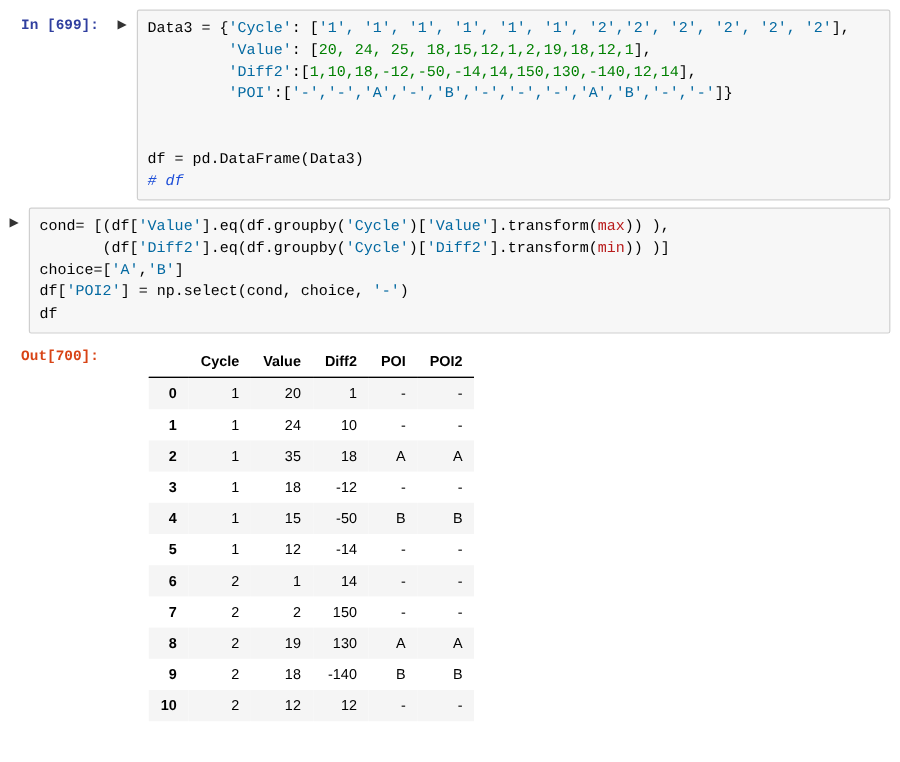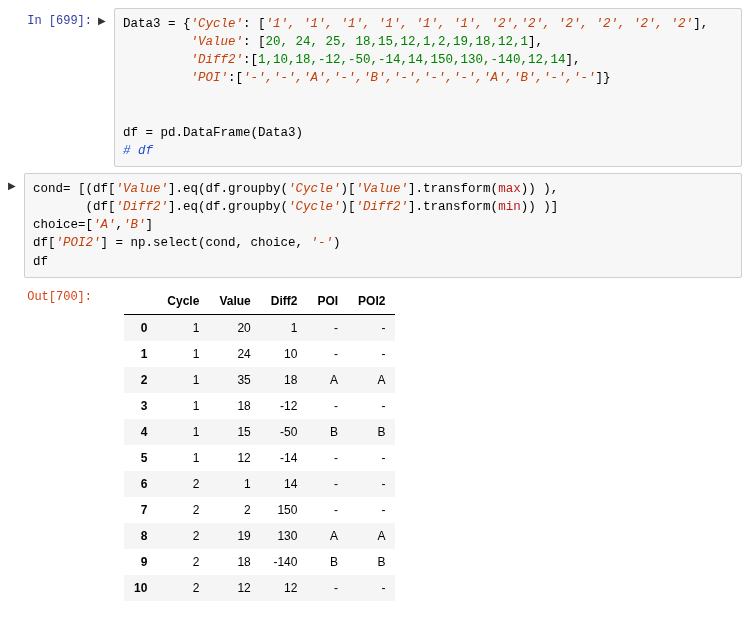--- a/index.html
+++ b/index.html
@@ -12,25 +12,26 @@
     width: 750px;
     box-sizing: border-box;
   }
   .cell {
     display: flex;
     margin-bottom: 6px;
   }
   .prompt {
     width: 90px;
     flex: 0 0 90px;
-    text-align: right;
+    text-align: center;
     padding: 6px 6px 0 0;
     font-family: Menlo, Monaco, Consolas, "Courier New", monospace;
     font-size: 12px;
     box-sizing: border-box;
+    font-weight: bold;
   }
   .prompt.in { color: #303F9F; }
   .prompt.out { color: #D84315; }
   .run-area {
     width: 16px;
     flex: 0 0 16px;
     padding-top: 6px;
   }
   .run-icon {
     font-size: 10px;
@@ -47,21 +48,21 @@
     font-family: Menlo, Monaco, Consolas, "Courier New", monospace;
     font-size: 12.5px;
     line-height: 1.45;
     white-space: pre;
     overflow: hidden;
   }
   .output-area {
     flex: 1 1 auto;
     padding: 4px 6px;
   }
-  .c-str { color: #c2410c; font-style: italic; }
+  .c-str { color: #0369a1; }
   .c-num { color: #008000; }
   .c-bi  { color: #b91c1c; }
   .c-cm  { color: #1d4ed8; font-style: italic; }
 
   table.df {
     border-collapse: collapse;
     font-size: 12px;
     margin-left: 4px;
   }
   table.df th, table.df td {

